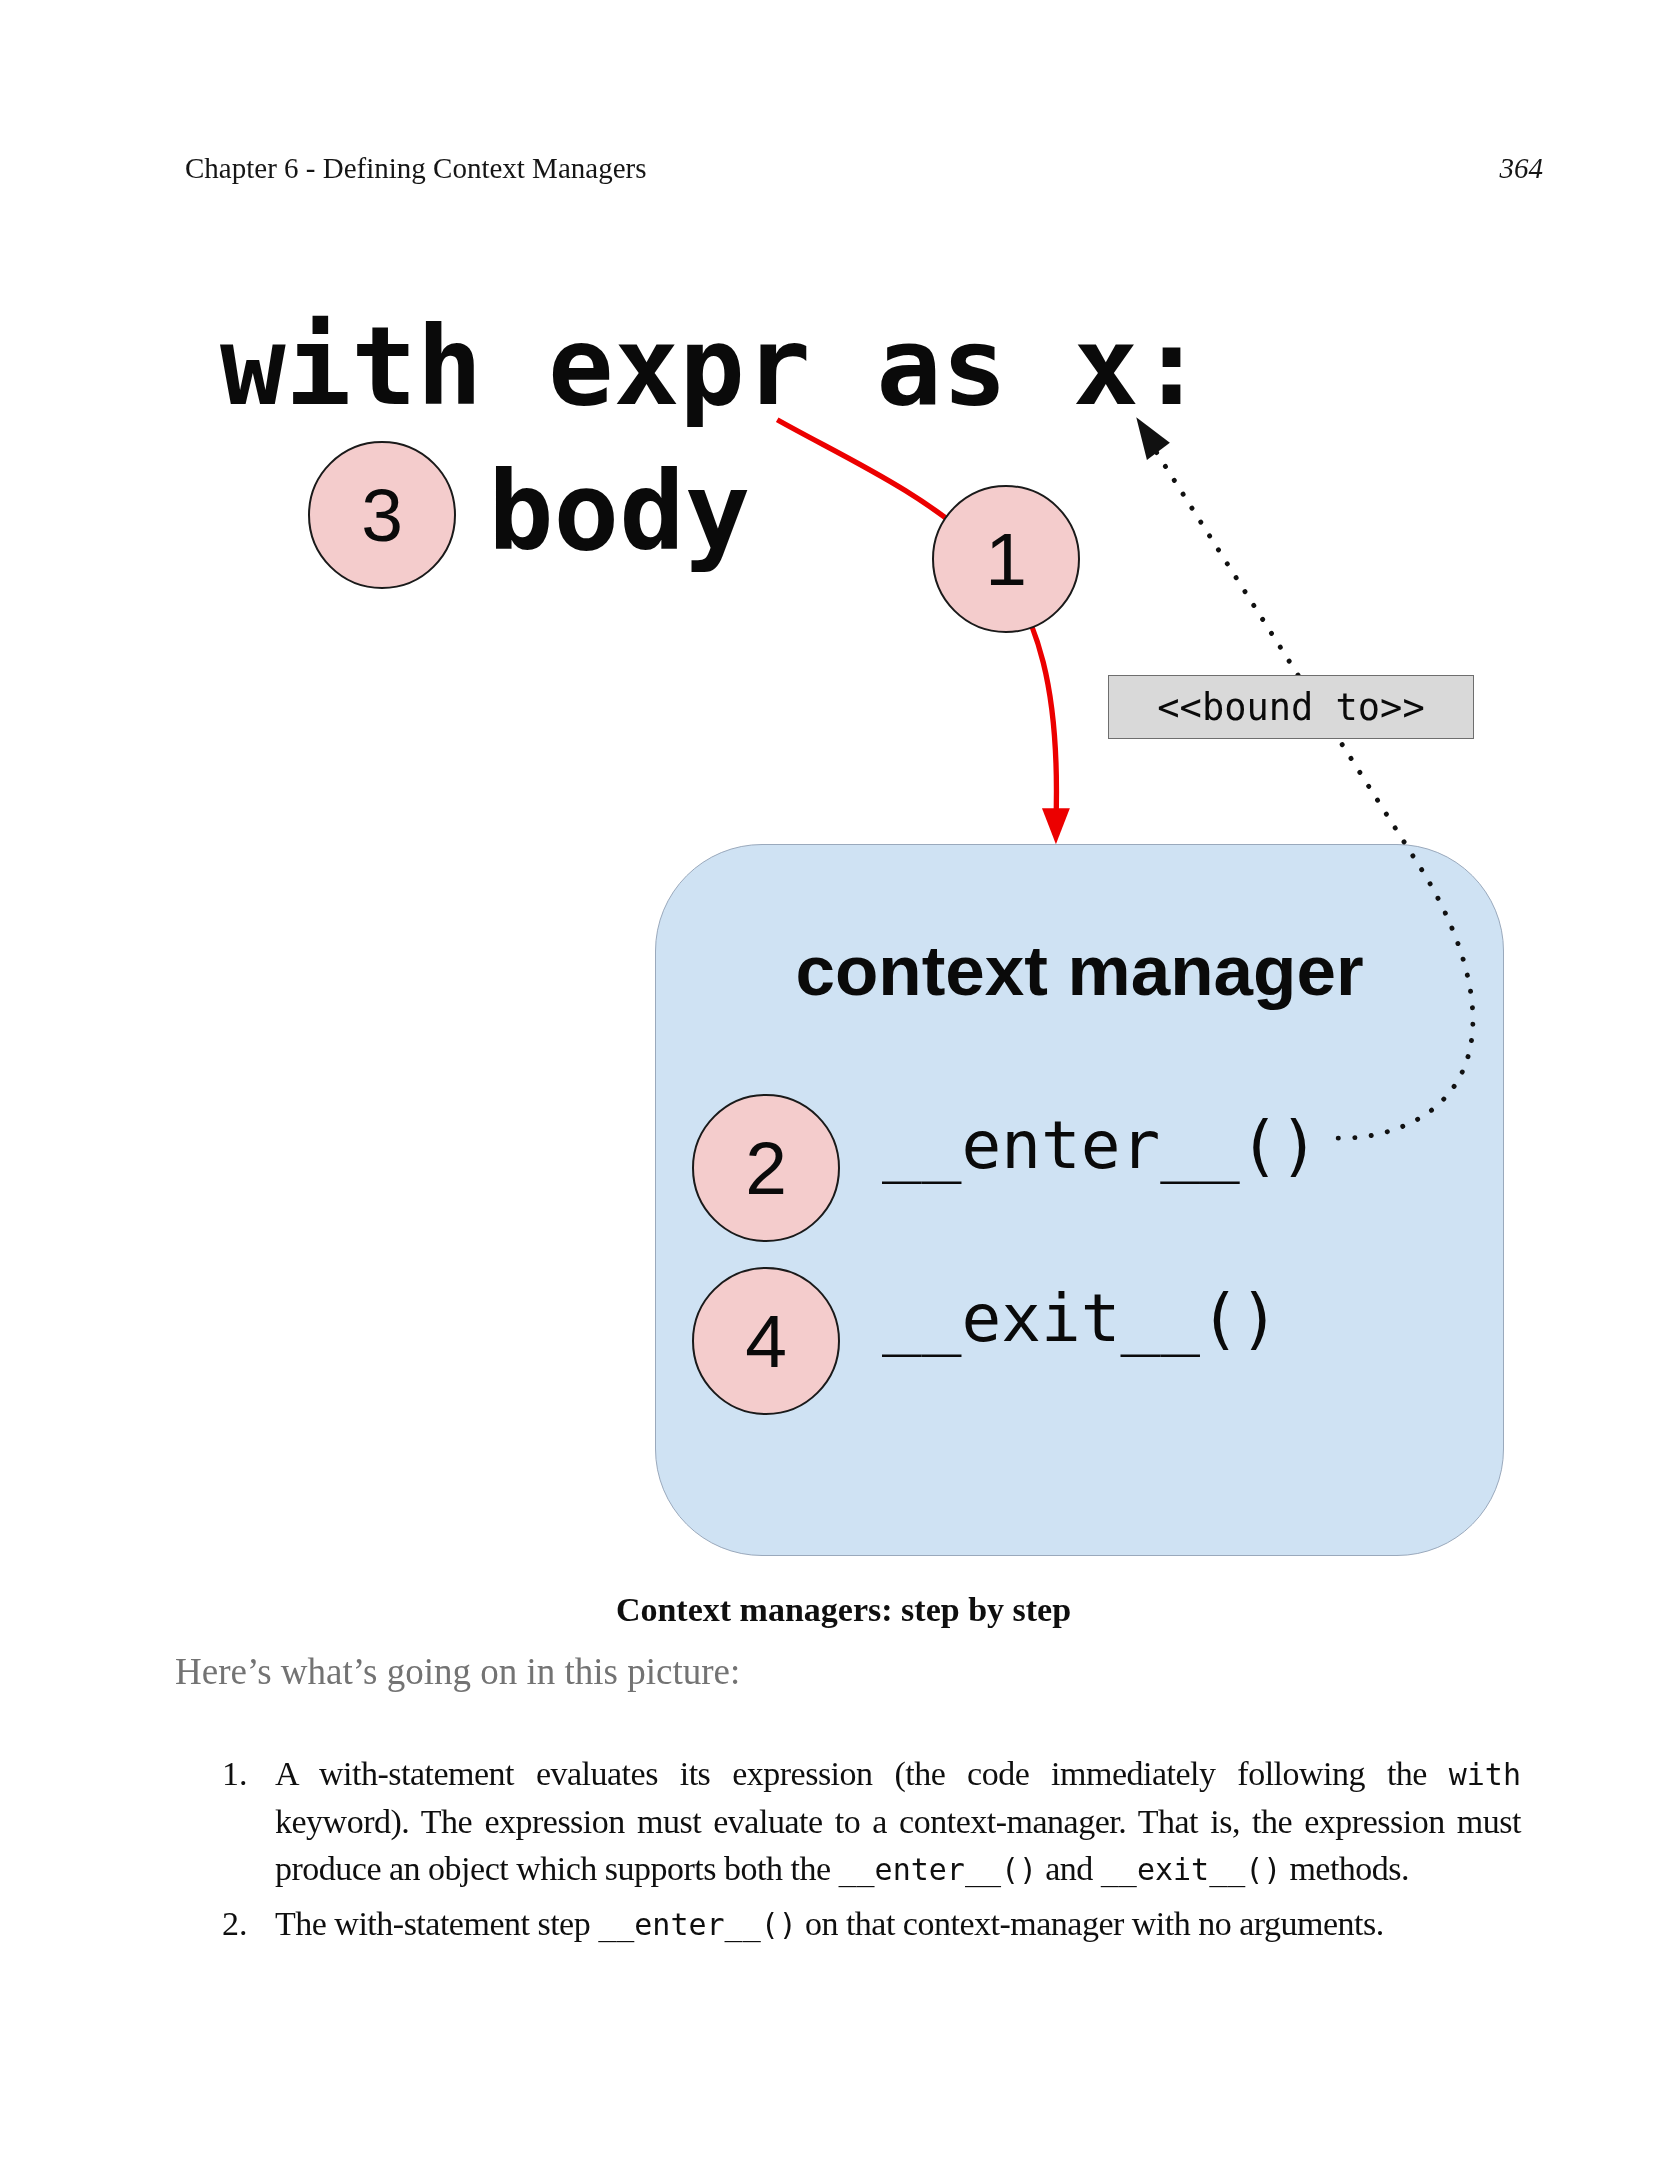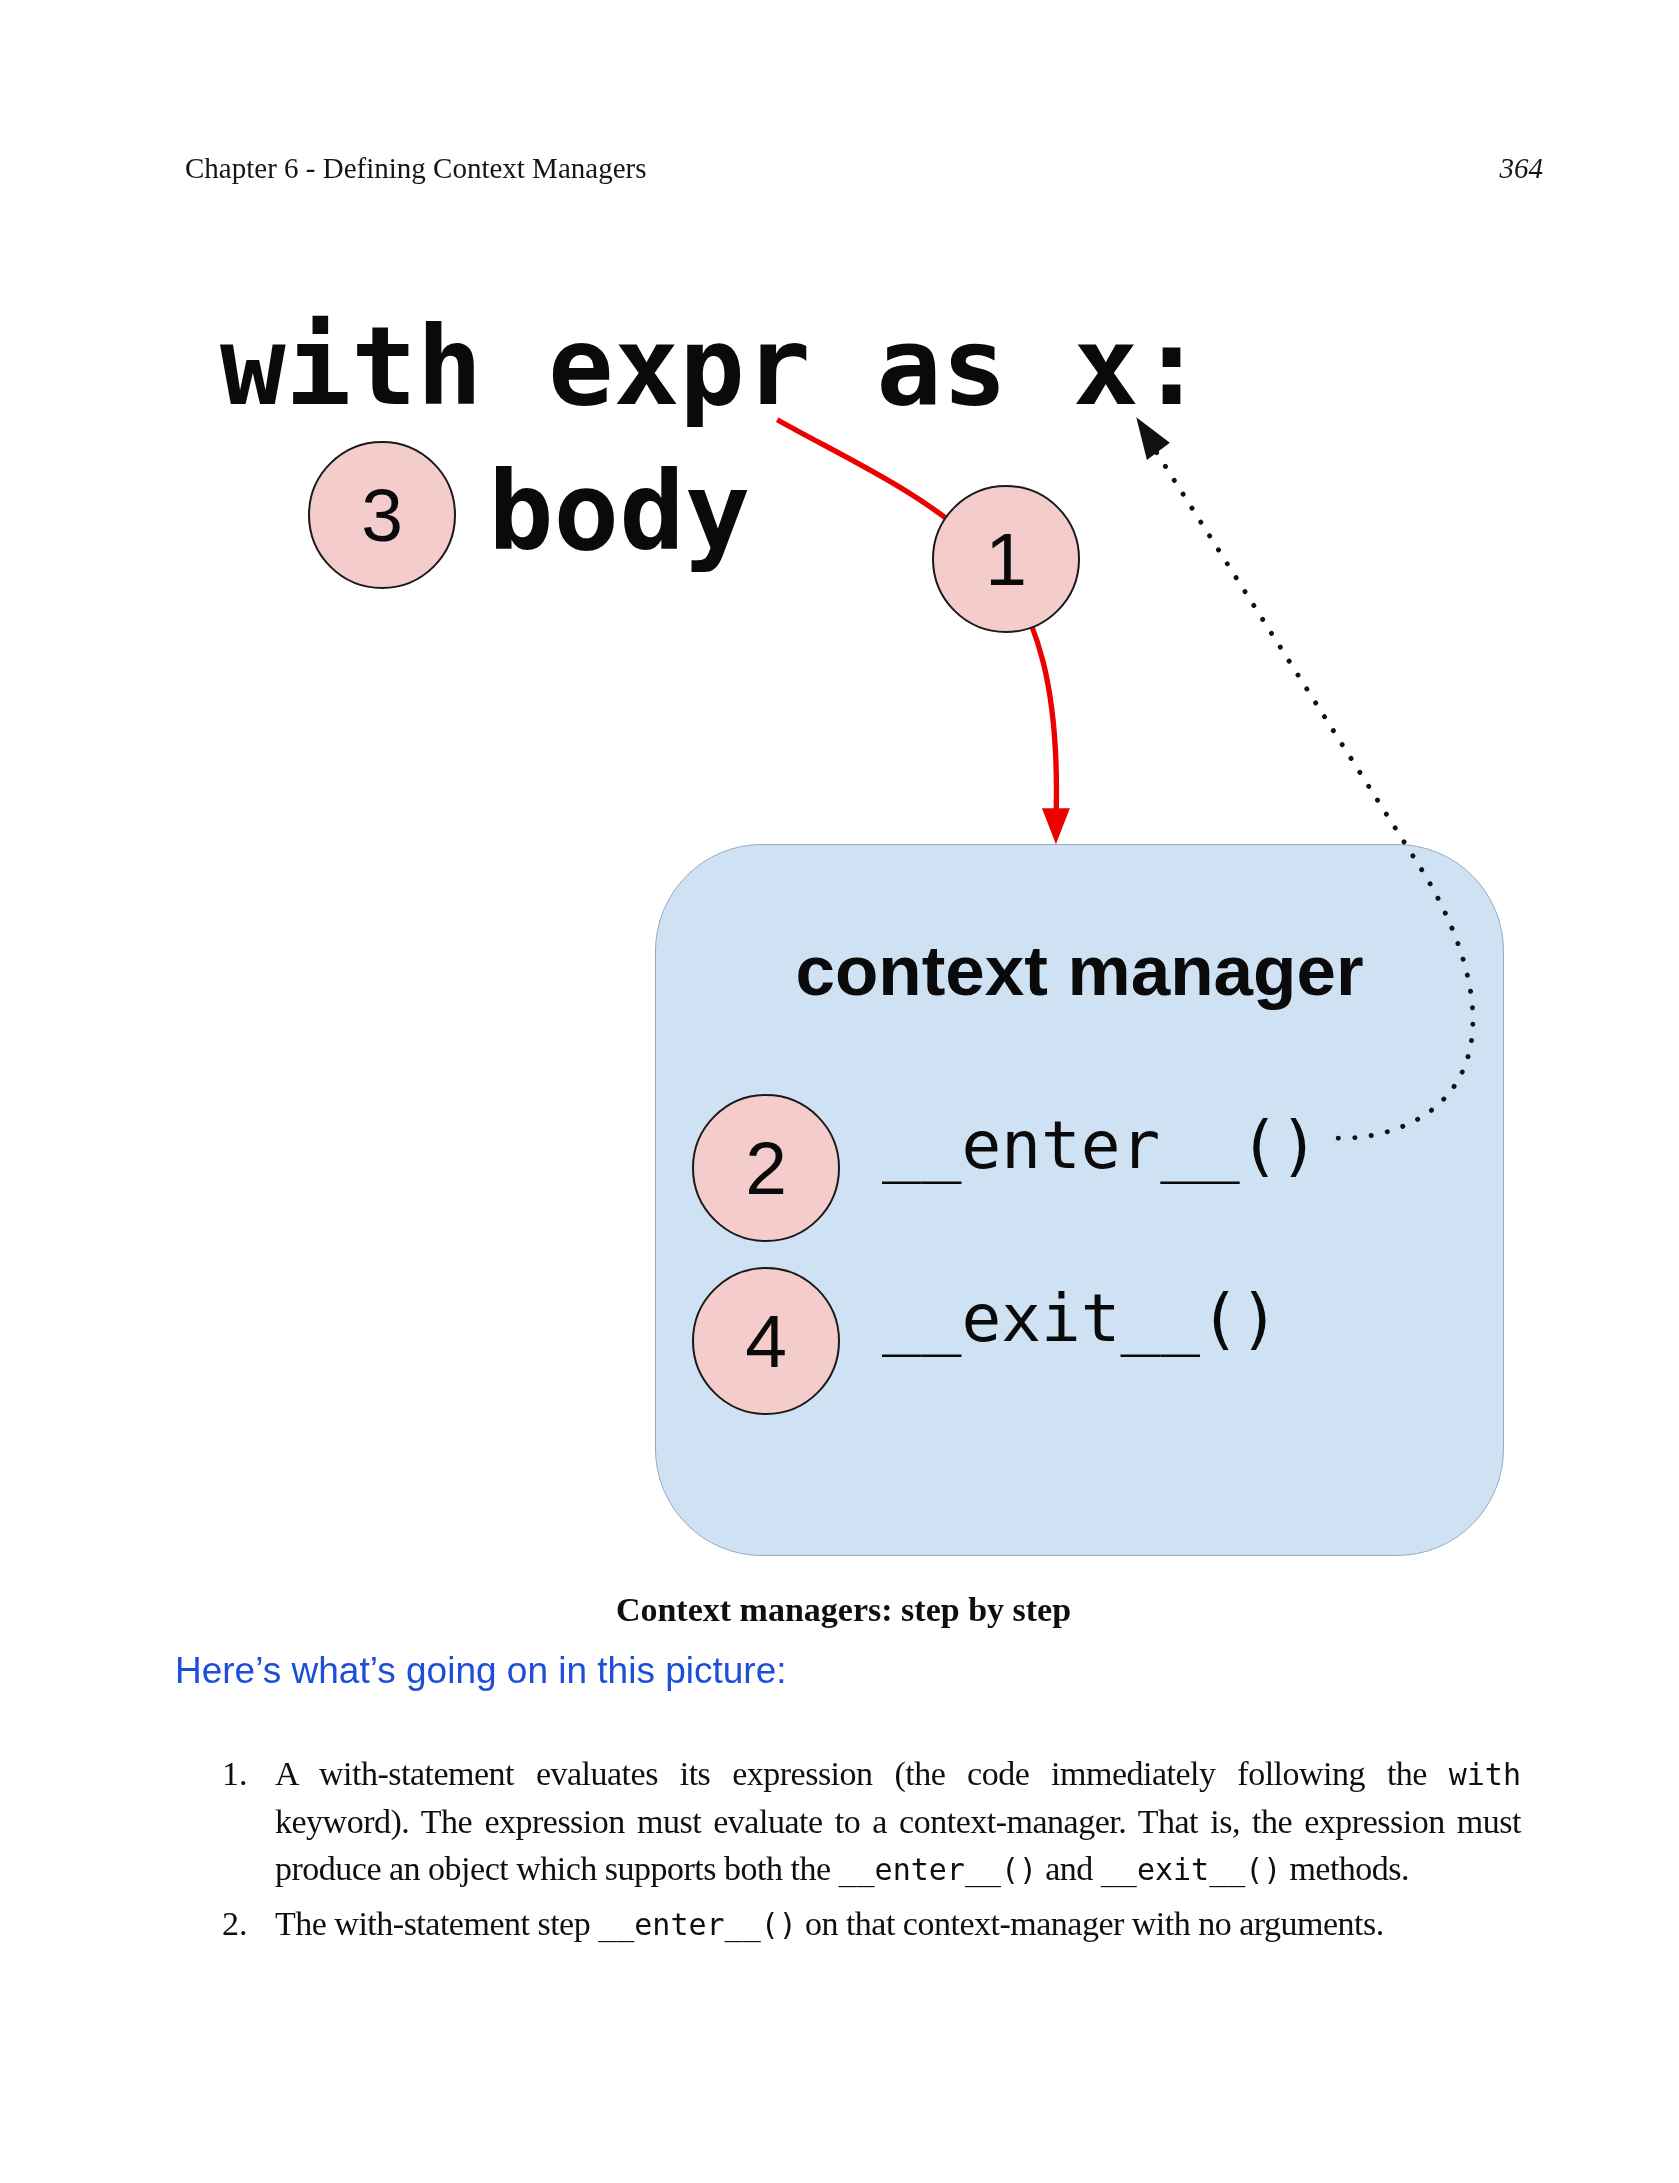--- a/index.html
+++ b/index.html
@@ -121,23 +121,23 @@
     left:4px;top:1591px;width:1679px;
     text-align:center;
     font-family:"Liberation Serif",serif;
     font-weight:bold;
     font-size:34px;
     color:#0f0f0f;
   }
   #intro{
     position:absolute;
     left:175px;top:1650px;
-    font-family:Liberation Sans, sans-serif;
+    font-family:Liberation Serif, serif;
     font-size:37px;
-    color:#1d4ed8;
+    color:#737373;
     text-align:center;
   }
   #steps-list{
     position:absolute;
     left:222px;top:1750px;width:1299px;
     font-family:"Liberation Serif",serif;
     font-size:34px;
     letter-spacing:-0.5px;
     line-height:47px;
     color:#0f0f0f;
@@ -171,20 +171,23 @@
 
   <div id="cm-box"></div>
 
   <svg id="flow-svg" viewBox="0 0 2048 2663" xmlns="http://www.w3.org/2000/svg">
     <path class="red-line" d="M 948 512 C 1030 558, 1125 600, 1197 668 C 1272 742, 1293 855, 1288 1004"></path>
     <polygon class="red-head" points="1288,1030 1271,986 1305,986"></polygon>
     <path class="dotted-line" d="M 1400 535 L 1733 1059 C 1786 1143, 1843 1290, 1737 1361 C 1697 1385, 1657 1390, 1622 1388"></path>
     <polygon class="dot-head" points="1386,509 1427,540 1399,561"></polygon>
   </svg>
 
+  <div id="bound-to-box">
+    <span class="lbl">&lt;&lt;bound to&gt;&gt;</span>
+  </div>
 
   <div id="cm-title">context manager</div>
   <div id="method-enter" class="method">__enter__()</div>
   <div id="method-exit" class="method">__exit__()</div>
 
   <div id="badge-1" class="badge">
     <span class="digit">1</span>
   </div>
   <div id="badge-2" class="badge">
     <span class="digit">2</span>

